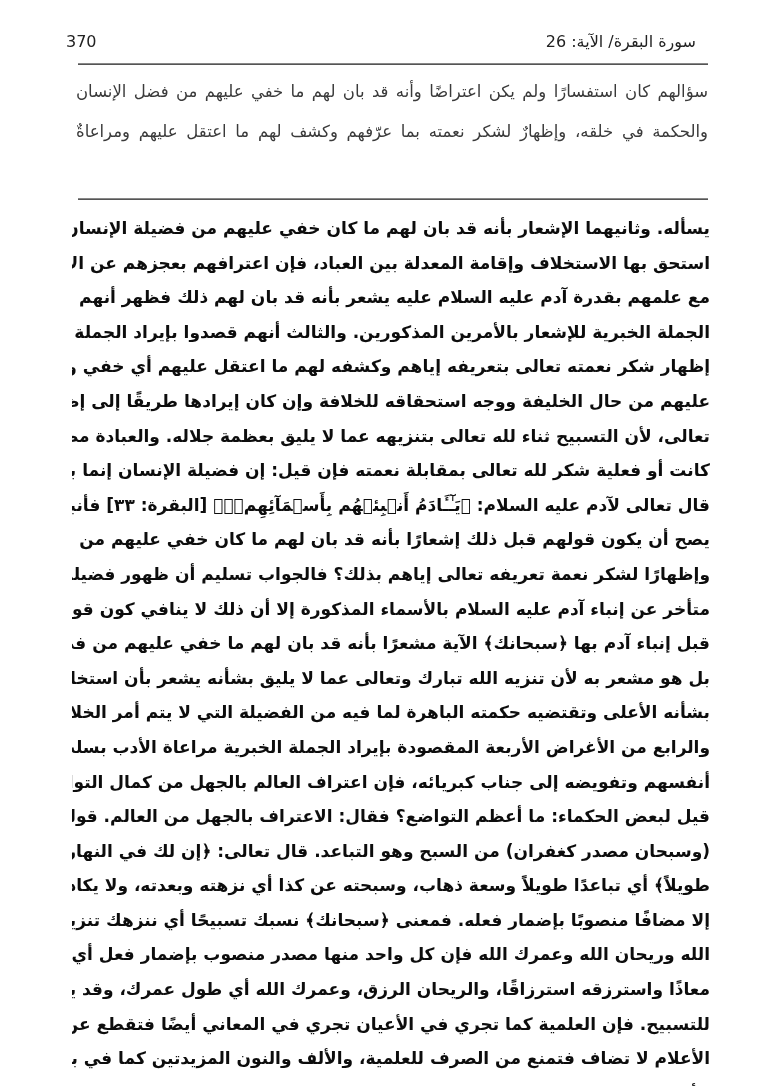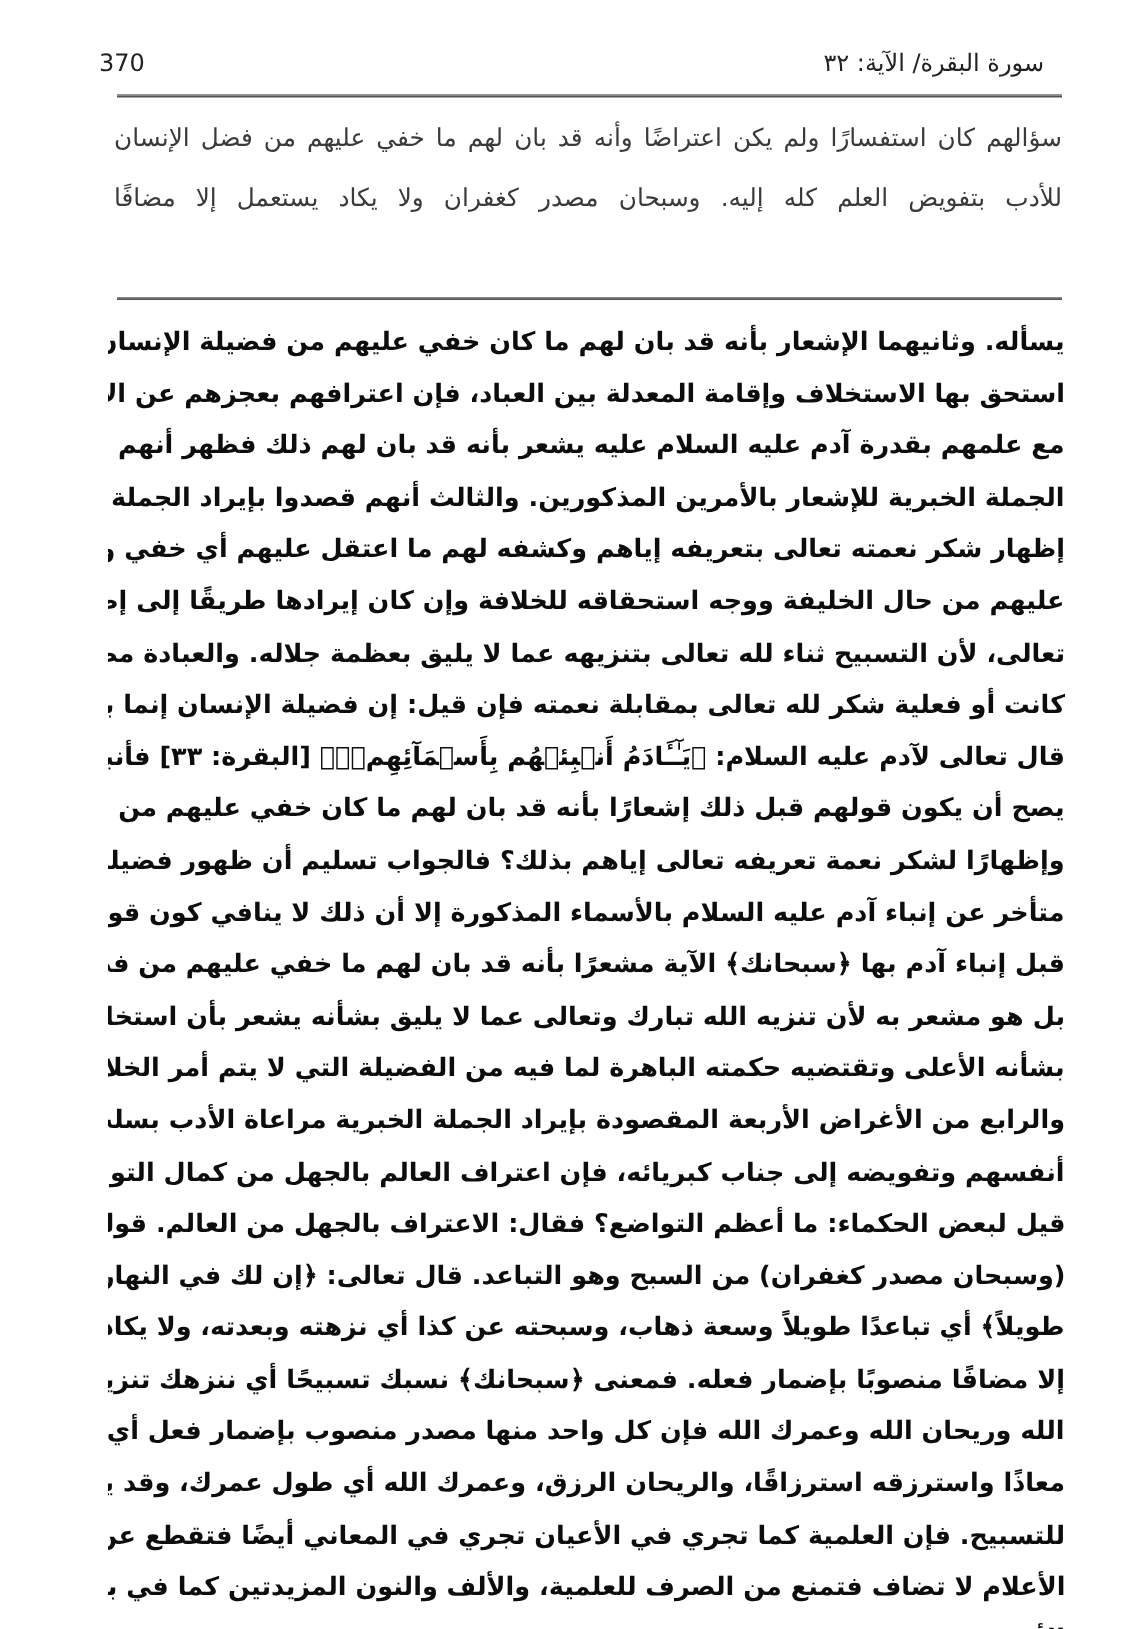--- a/index.html
+++ b/index.html
@@ -85,29 +85,29 @@
     .sharh .line.last {
       text-align-last: right;
     }
   </style>
 </head>
 <body>
 
 <div class="page">
 
   <div class="running-head">
-    <span>سورة البقرة/ الآية: ٣٢</span>
+    <span>سورة البقرة/ الآية: 26</span>
     <span>370</span>
   </div>
 
   <div class="rule top"></div>
 
   <div class="matn">
     <div class="line">سؤالهم كان استفسارًا ولم يكن اعتراضًا وأنه قد بان لهم ما خفي عليهم من فضل الإنسان</div>
-    <div class="line">للأدب بتفويض العلم كله إليه. وسبحان مصدر كغفران ولا يكاد يستعمل إلا مضافًا</div>
+    <div class="line">والحكمة في خلقه، وإظهارٌ لشكر نعمته بما عرّفهم وكشف لهم ما اعتقل عليهم ومراعاةٌ</div>
   </div>
 
   <div class="rule mid"></div>
 
   <div class="sharh">
     <div class="line">يسأله. وثانيهما الإشعار بأنه قد بان لهم ما كان خفي عليهم من فضيلة الإنسان المعني التي</div>
     <div class="line">استحق بها الاستخلاف وإقامة المعدلة بين العباد، فإن اعترافهم بعجزهم عن الإنباء المذكور</div>
     <div class="line">مع علمهم بقدرة آدم عليه السلام عليه يشعر بأنه قد بان لهم ذلك فظهر أنهم إنما أوردوا تلك</div>
     <div class="line">الجملة الخبرية للإشعار بالأمرين المذكورين. والثالث أنهم قصدوا بإيراد الجملة المذكورة</div>
     <div class="line">إظهار شكر نعمته تعالى بتعريفه إياهم وكشفه لهم ما اعتقل عليهم أي خفي وانعقد واشتبه</div>

